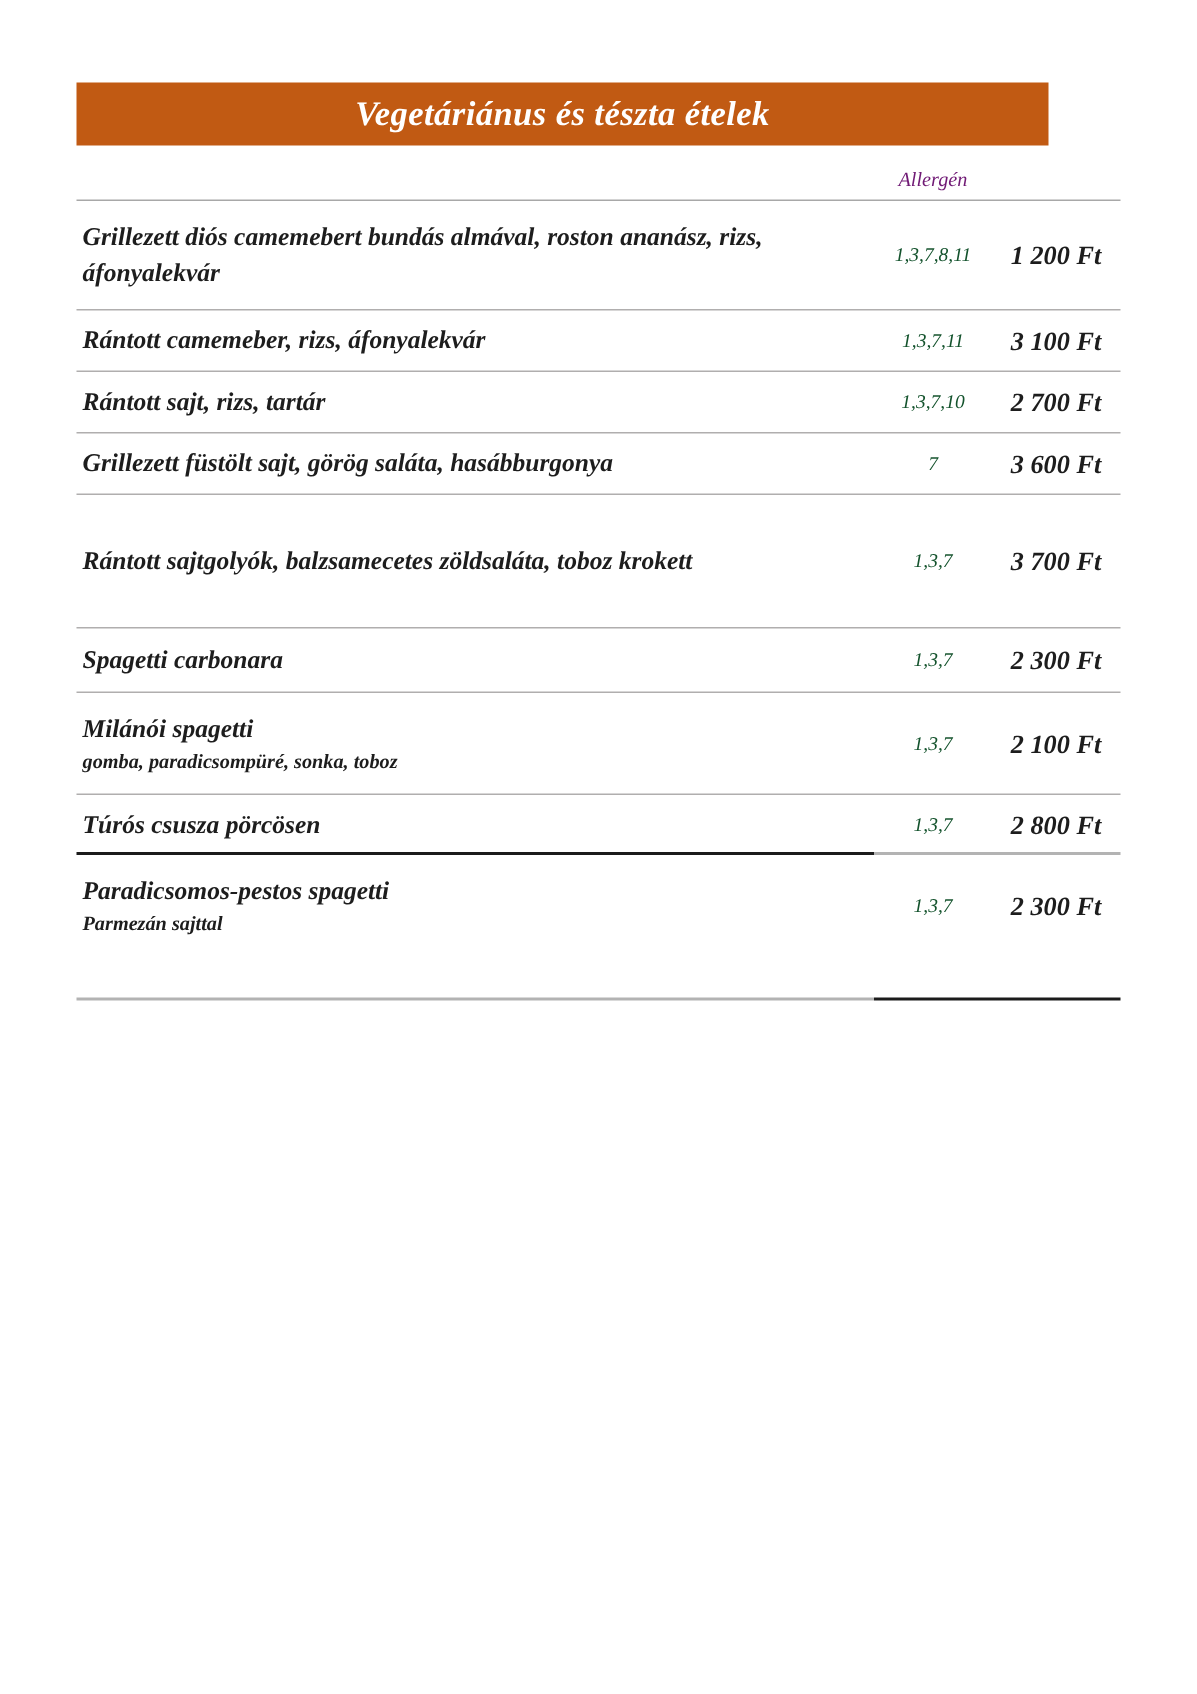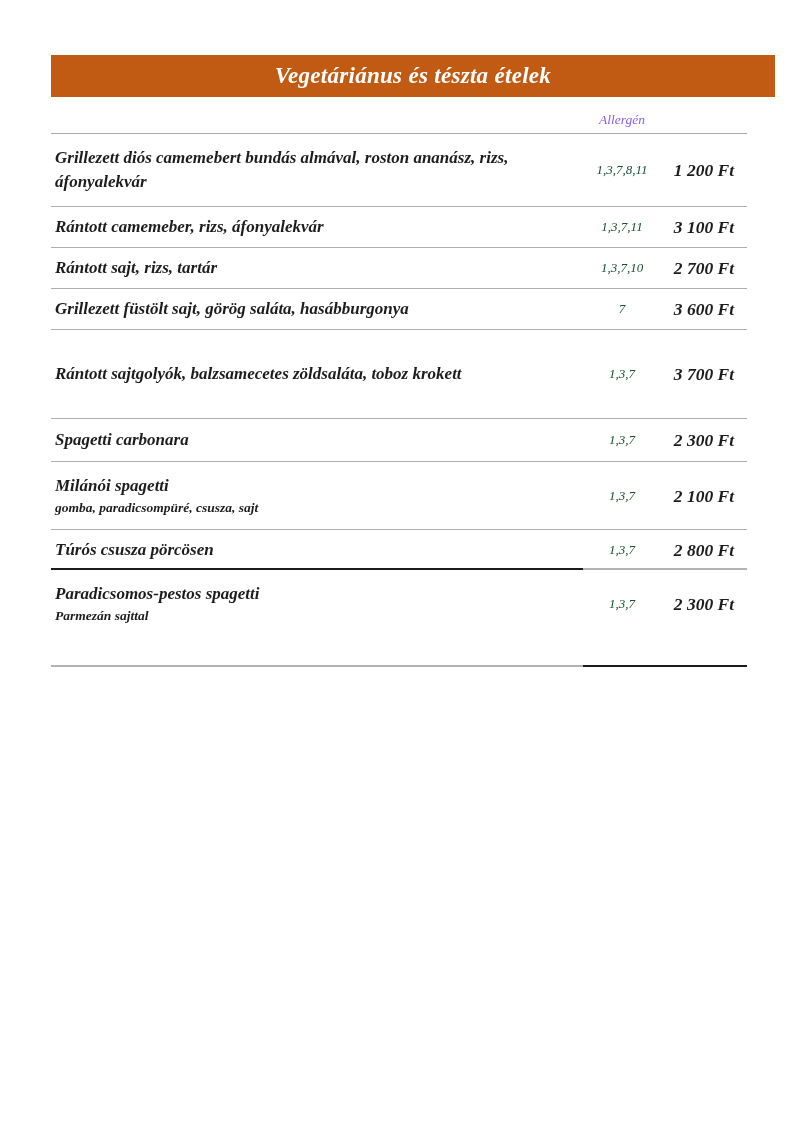--- a/index.html
+++ b/index.html
@@ -9,21 +9,21 @@
     height: 1129px;
     background: #ffffff;
     overflow: hidden;
     font-family: "Liberation Serif", serif;
     color: #1d1d1d;
   }
   .banner {
     position: absolute;
     left: 51px;
     top: 55px;
-    width: 724px;
+    width: 648px;
     height: 42px;
     display: flex;
     align-items: center;
     justify-content: center;
   }
   .banner-title {
     font-style: italic;
     font-weight: bold;
     font-size: 23px;
     color: #ffffff;
@@ -44,21 +44,21 @@
     box-sizing: border-box;
     height: 37px;
     display: flex;
     align-items: flex-end;
     padding-bottom: 5px;
     border-bottom: 1px solid #a8a8a8;
   }
   .allergen-header {
     font-style: italic;
     font-size: 13.5px;
-    color: #8b5cf6;
+    color: #701a75;
   }
 
   .row {
     position: relative;
     display: flex;
     align-items: center;
     padding: 8px 0;
     border-bottom: 1px solid #b0aeae;
   }
   .dish-title {
@@ -167,21 +167,21 @@
         <div class="row cols">
           <div class="cell-name">
             <div class="dish-title">Spagetti carbonara</div>
           </div>
           <div class="cell-allerg allergens">1,3,7</div>
           <div class="cell-price price">2 300 Ft</div>
         </div>
         <div class="row cols">
           <div class="cell-name">
             <div class="dish-title">Milánói spagetti</div>
-            <div class="dish-desc">gomba, paradicsompüré, csusza, sajt</div>
+            <div class="dish-desc">gomba, paradicsompüré, sonka, toboz</div>
           </div>
           <div class="cell-allerg allergens">1,3,7</div>
           <div class="cell-price price">2 100 Ft</div>
         </div>
         <div class="row cols">
           <div class="cell-name">
             <div class="dish-title">Túrós csusza pörcösen</div>
           </div>
           <div class="cell-allerg allergens">1,3,7</div>
           <div class="cell-price price">2 800 Ft</div>

